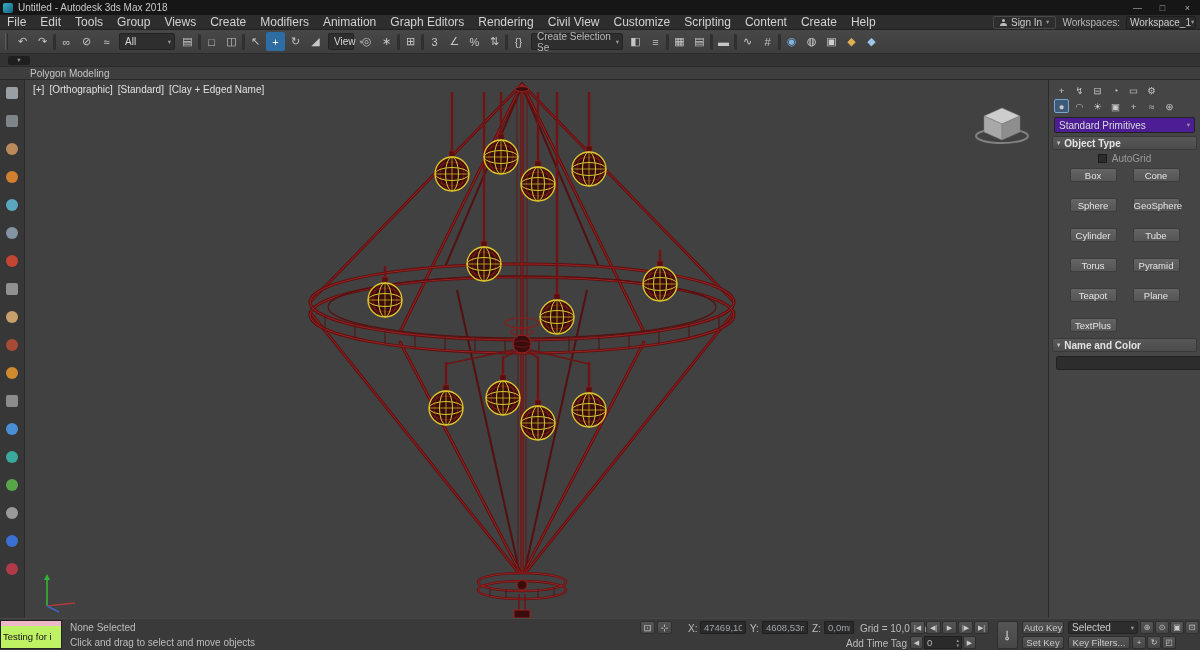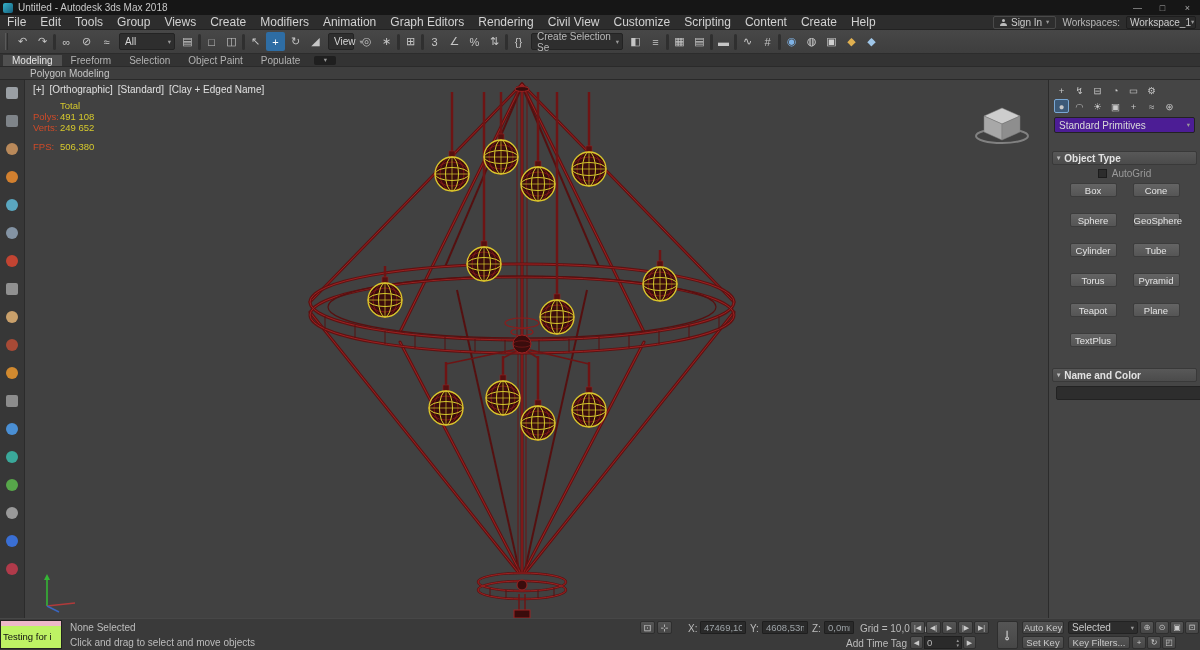--- a/index.html
+++ b/index.html
@@ -40,21 +40,21 @@
 .vp-stats{position:absolute;top:20px;left:8px;font-size:9.5px;line-height:11px}
 .st-label{display:inline-block;width:27px;color:#cf4a28}
 .st-val{color:#d6c92d}
 .st-gap{margin-top:8px}
 .viewcube{position:absolute;top:14px;right:14px}
 .axis{position:absolute;left:6px;bottom:4px}
 .cmdpanel{width:152px;background:#454545;border-left:1px solid #2b2b2b;padding:2px 3px;display:flex;flex-direction:column}
 .cp-row{display:flex;align-items:center;gap:3px;height:16px;padding:0 2px}
 .cp-ico{width:15px;height:14px;display:flex;align-items:center;justify-content:center;font-size:9.5px;color:#c9c9c9;border:1px solid transparent;border-radius:2px}
 .cp-dd{margin:3px 2px;height:16px;display:flex;align-items:center;justify-content:space-between;background:#4c1d95;border:1px solid #222;border-radius:2px;padding:0 4px;color:#dadada}
-.rollout{margin-top:15px;height:14px;background:linear-gradient(#585858,#4b4b4b);border:1px solid #393939;border-radius:2px;display:flex;align-items:center;gap:4px;padding:0 4px;color:#e2e2e2;font-weight:bold}
+.rollout{margin-top:0;height:14px;background:linear-gradient(#585858,#4b4b4b);border:1px solid #393939;border-radius:2px;display:flex;align-items:center;gap:4px;padding:0 4px;color:#e2e2e2;font-weight:bold}
 .ro-caret{font-size:6.5px;color:#bbb}
 .autogrid-row{height:16px;display:flex;align-items:center;justify-content:center;gap:5px}
 .checkbox{width:9px;height:9px;background:#2c2c2c;border:1px solid #1c1c1c}
 .ag-label{color:#9a9a9a}
 .obj-grid{display:grid;grid-template-columns:47px 47px;gap:16px;justify-content:center;padding:2px 0 6px}
 .obj-btn{height:14px;background:linear-gradient(#646464,#555);border:1px solid #3c3c3c;border-radius:2px;color:#e4e4e4;font-size:9.5px;font-family:inherit}
 .nc-row{display:flex;align-items:center;gap:4px;padding:4px 4px 0}
 .nc-input{flex:1;height:14px;background:#2d2d2d;border:1px solid #222;border-radius:2px;color:#ddd;font-family:inherit}
 .statusbar{height:32px;background:#3a3a3a;position:relative;border-top:1px solid #474747;font-size:10px}
 .listener{position:absolute;left:0;top:1px;width:62px;height:29px;background:#bef264;border:1px solid #222;overflow:hidden}
@@ -186,28 +186,20 @@
       <span class="tb-ico" style="width: 3px; height: 16px; background: rgb(47, 47, 47);"></span>
       <span class="tb-ico" style="color: rgb(127, 178, 229);">◉</span>
       <span class="tb-ico" style="color: rgb(216, 216, 216);">◍</span>
       <span class="tb-ico" style="color: rgb(207, 207, 207);">▣</span>
       <span class="tb-ico" style="color: rgb(224, 176, 80);">◆</span>
       <span class="tb-ico" style="color: rgb(159, 198, 232);">◆</span>
     </div>
 </div>
 
 <div class="ribbon-tabs">
-  <div class="tb-run" style="gap:0">
-
-  <span class="ribbon-tab" style="background: rgb(80, 80, 80); color: rgb(230, 230, 230);">Modeling</span>
-      <span class="ribbon-tab">Freeform</span>
-      <span class="ribbon-tab">Selection</span>
-      <span class="ribbon-tab">Object Paint</span>
-      <span class="ribbon-tab">Populate</span>
-    </div>
   <span class="ribbon-cfg">
       <span class="caret">▾</span>
     </span>
 </div>
 <div class="ribbon-sub">
   <span>Polygon Modeling</span>
 </div>
 
 <div class="main">
   <div class="dock">
@@ -438,26 +430,20 @@
     </svg>
 
     <div class="vp-label">
 
     <span>[+]</span>
         <span>[Orthographic]</span>
         <span>[Standard]</span>
         <span>[Clay + Edged Name]</span>
       </div>
 
-    <div class="vp-stats">
-      <div><span class="st-label"></span><span class="st-val">Total</span></div>
-      <div><span class="st-label">Polys:</span><span class="st-val">491 108</span></div>
-      <div><span class="st-label">Verts:</span><span class="st-val">249 652</span></div>
-      <div class="st-gap"><span class="st-label">FPS:</span><span class="st-val">506,380</span></div>
-    </div>
 
     <svg class="viewcube" width="64" height="52" viewBox="0 0 64 52">
       <ellipse cx="32" cy="42" rx="26" ry="7" fill="none" stroke="#9d9d9d" stroke-width="2" opacity="0.7"></ellipse>
       <polygon points="14,22 32,14 50,22 32,30" fill="#cdcdcd" stroke="#7a7a7a" stroke-width="0.5"></polygon>
       <polygon points="14,22 32,30 32,46 14,38" fill="#a8a8a8" stroke="#7a7a7a" stroke-width="0.5"></polygon>
       <polygon points="50,22 32,30 32,46 50,38" fill="#8e8e8e" stroke="#7a7a7a" stroke-width="0.5"></polygon>
     </svg>
 
     <svg class="axis" width="54" height="44" viewBox="0 0 54 44">
       <line x1="16" y1="36" x2="16" y2="8" stroke="#35b535" stroke-width="1.6"></line>

